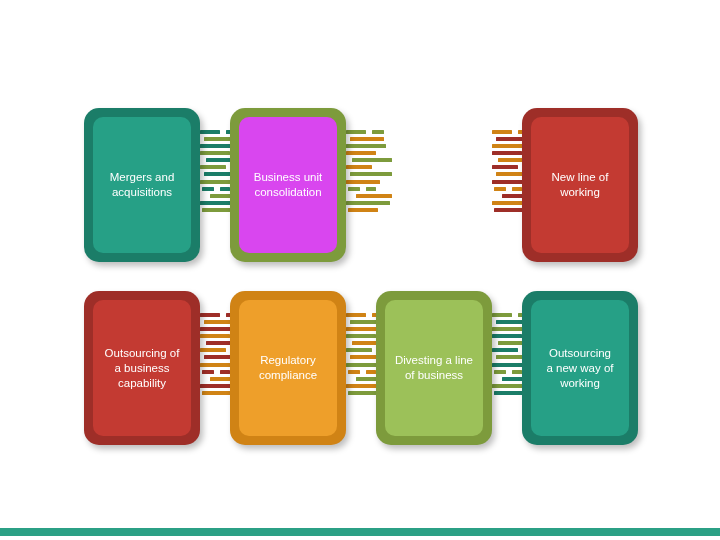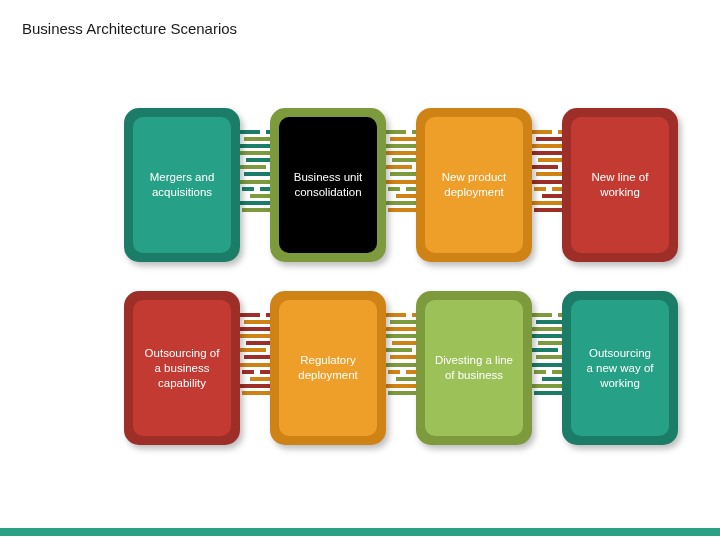--- a/index.html
+++ b/index.html
@@ -45,21 +45,20 @@
     top: 0;
     width: 720px;
     height: 540px;
   }
 
   .row {
     position: absolute;
     left: 0;
     width: 616px;
     height: 170px;
-    margin-left: 40px;
   }
   #row-1 { top: 100px; }
   #row-2 { top: 283px; }
 
   
   .card-slot {
     position: absolute;
     top: 0;
     width: 118px;
     height: 162px;
@@ -116,21 +115,20 @@
     position: absolute;
     top: 0;
     height: 4px;
     border-radius: 0.5px;
   }
 </style>
 </head>
 <body>
 
 <div id="header">
-  <h2 id="page-subtitle">Business Architecture Scenarios</h2>
 </div>
 
 <div id="diagram">
     <div class="row" id="row-1">
       <div class="connector" style="left: 200px;">
         <div class="conn-row">
           <div class="conn-seg" style="left: 0px; width: 20px; background: rgb(27, 125, 104);"></div>
           <div class="conn-seg" style="left: 26px; width: 12px; background: rgb(27, 125, 104);"></div>
         </div>
         <div class="conn-row">
@@ -251,31 +249,23 @@
       <div class="card-slot" style="left: 84px;">
         <div class="card-frame" style="background: rgb(27, 125, 104);">
           <div class="card-inner" style="background: rgb(38, 160, 134);">
             <div class="card-label" style="color: rgb(255, 255, 255);">Mergers and
 acquisitions</div>
           </div>
         </div>
       </div>
       <div class="card-slot" style="left: 230px;">
         <div class="card-frame" style="background: rgb(125, 155, 60);">
-          <div class="card-inner" style="background: #000000;">
+          <div class="card-inner" style="background: #d946ef;">
             <div class="card-label" style="color: rgb(255, 255, 255);">Business unit
 consolidation</div>
-          </div>
-        </div>
-      </div>
-      <div class="card-slot" style="left: 376px;">
-        <div class="card-frame" style="background: rgb(208, 131, 21);">
-          <div class="card-inner" style="background: rgb(238, 159, 42);">
-            <div class="card-label" style="color: rgb(255, 255, 255);">New product
-deployment</div>
           </div>
         </div>
       </div>
       <div class="card-slot" style="left: 522px;">
         <div class="card-frame" style="background: rgb(158, 46, 40);">
           <div class="card-inner" style="background: rgb(195, 58, 50);">
             <div class="card-label" style="color: rgb(255, 255, 255);">New line of
 working</div>
           </div>
         </div>
@@ -408,21 +398,21 @@
             <div class="card-label" style="color: rgb(255, 255, 255);">Outsourcing of
 a business
 capability</div>
           </div>
         </div>
       </div>
       <div class="card-slot" style="left: 230px;">
         <div class="card-frame" style="background: rgb(208, 131, 21);">
           <div class="card-inner" style="background: rgb(238, 159, 42);">
             <div class="card-label" style="color: rgb(255, 255, 255);">Regulatory
-deployment</div>
+compliance</div>
           </div>
         </div>
       </div>
       <div class="card-slot" style="left: 376px;">
         <div class="card-frame" style="background: rgb(125, 155, 60);">
           <div class="card-inner" style="background: rgb(156, 193, 89); align-items: center;">
             <div class="card-label" style="color: rgb(255, 255, 255);">Divesting a line
 of business</div>
           </div>
         </div>

